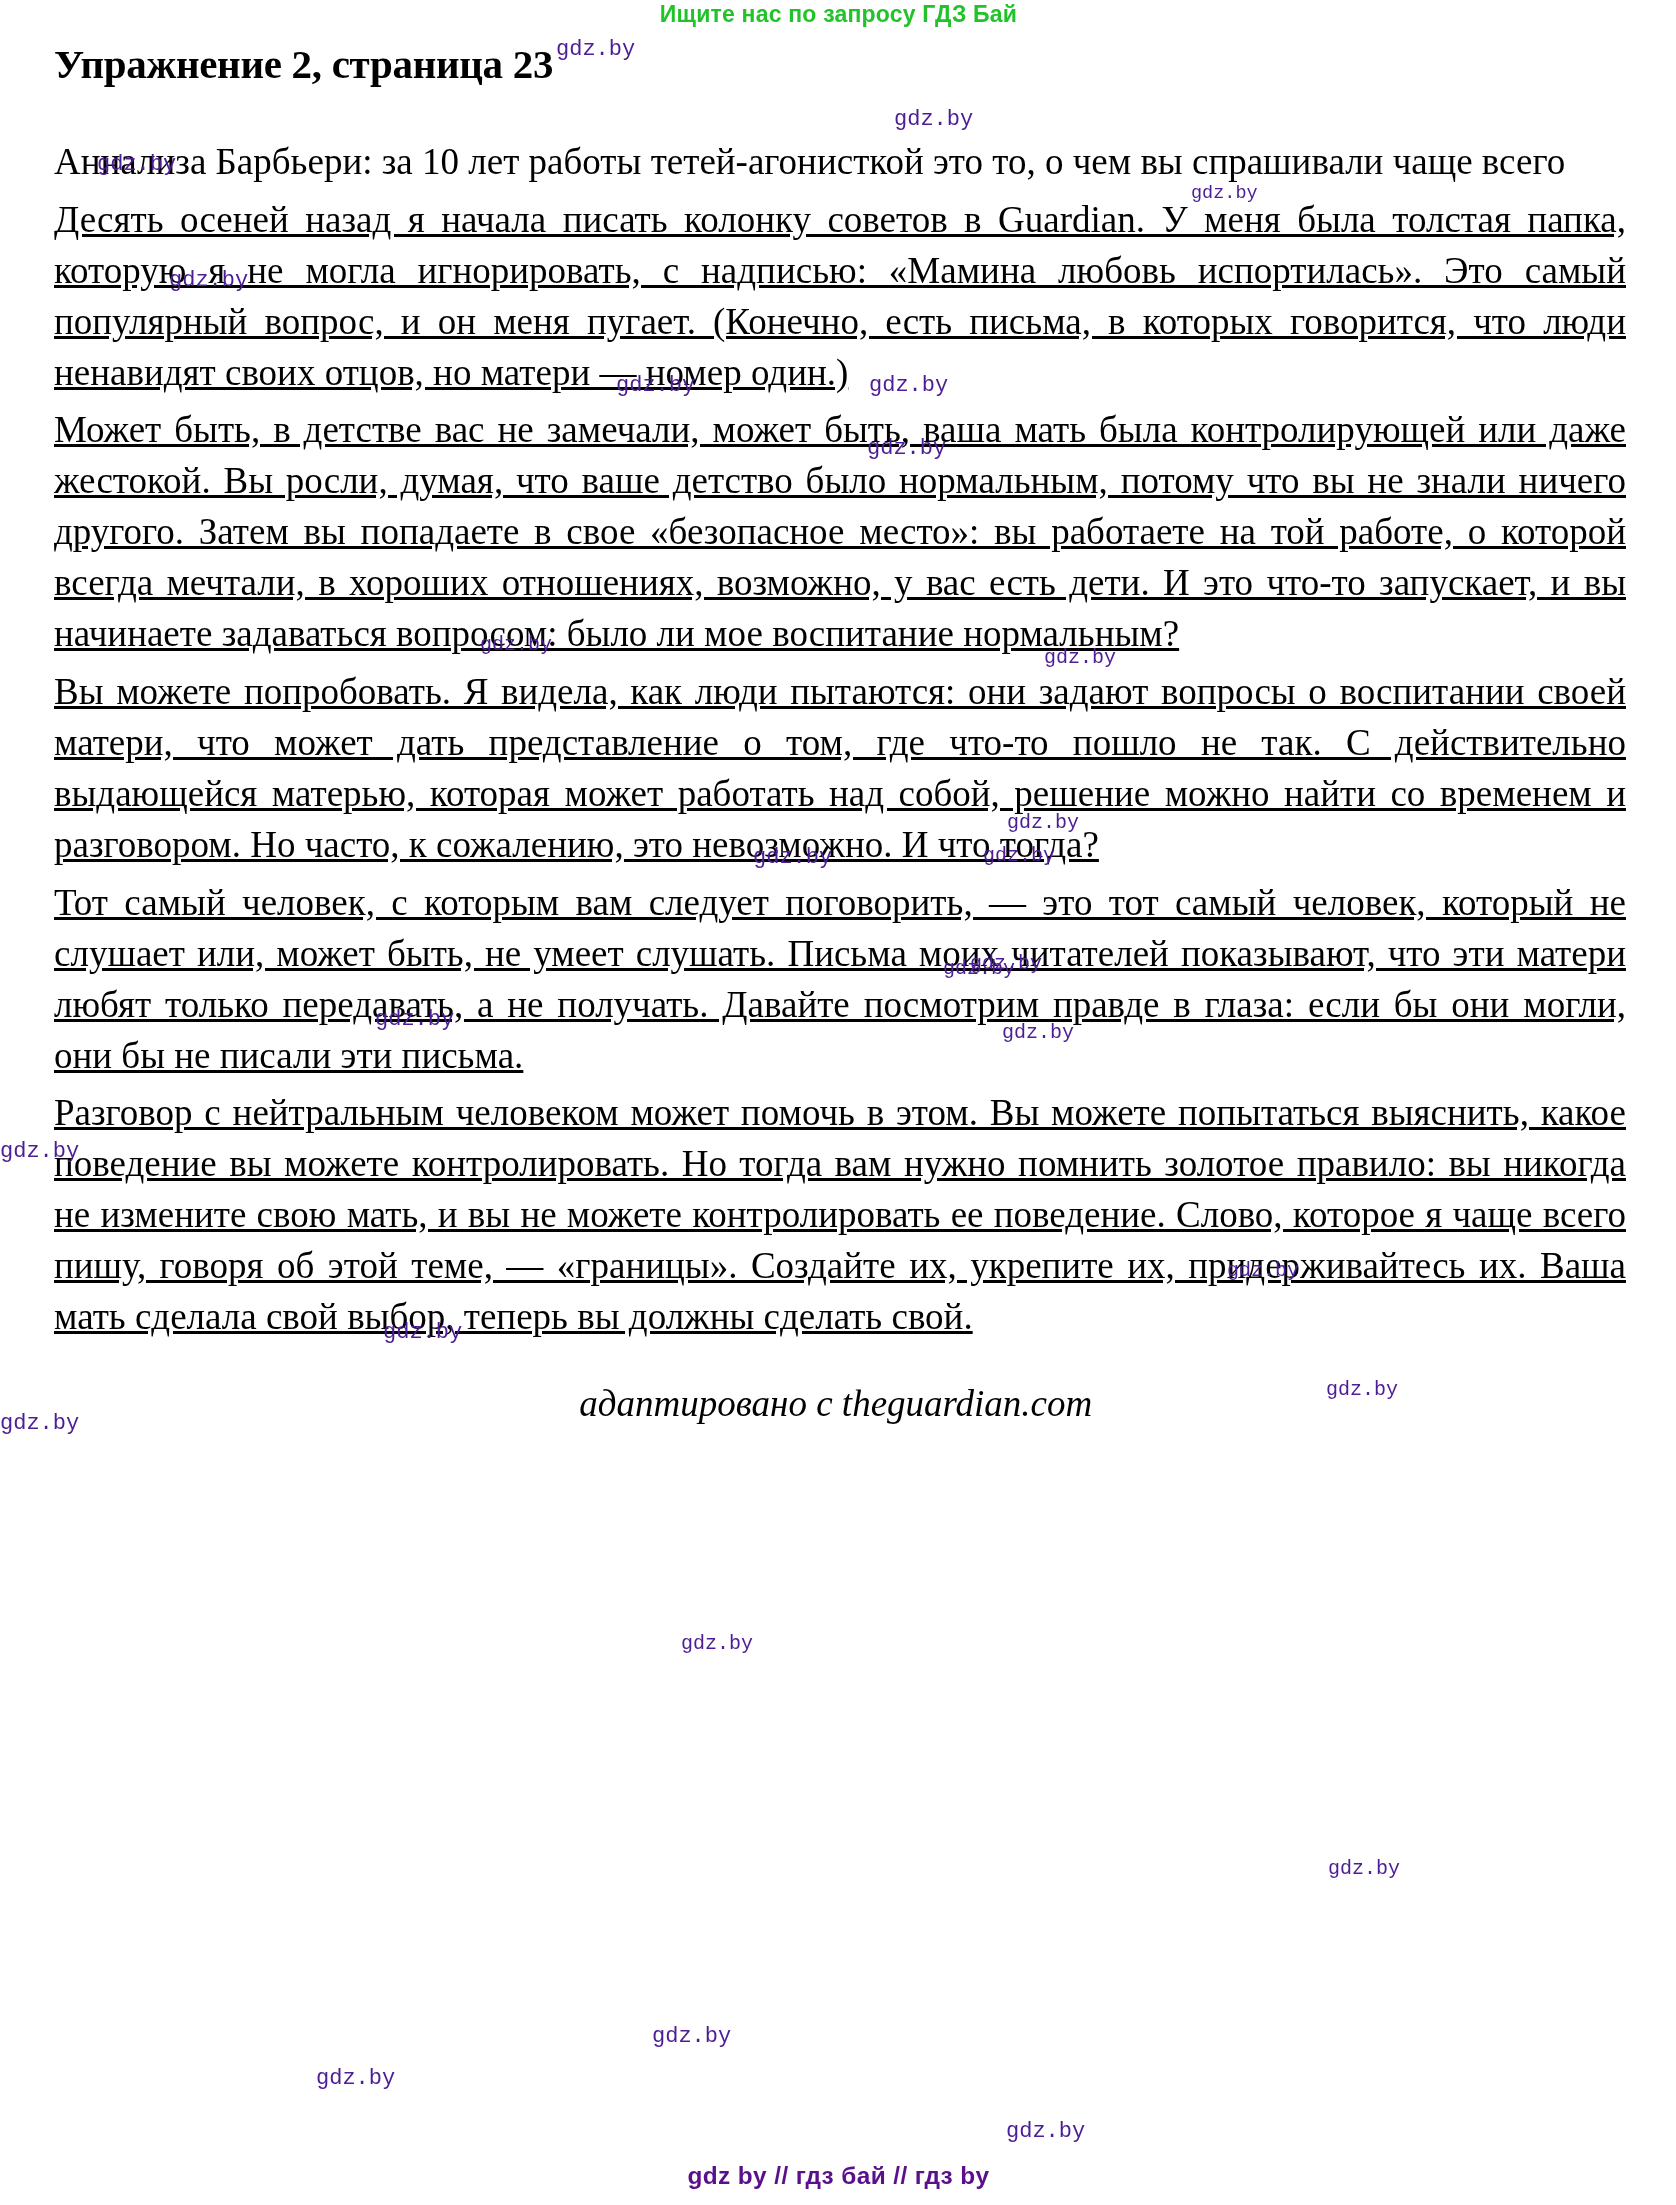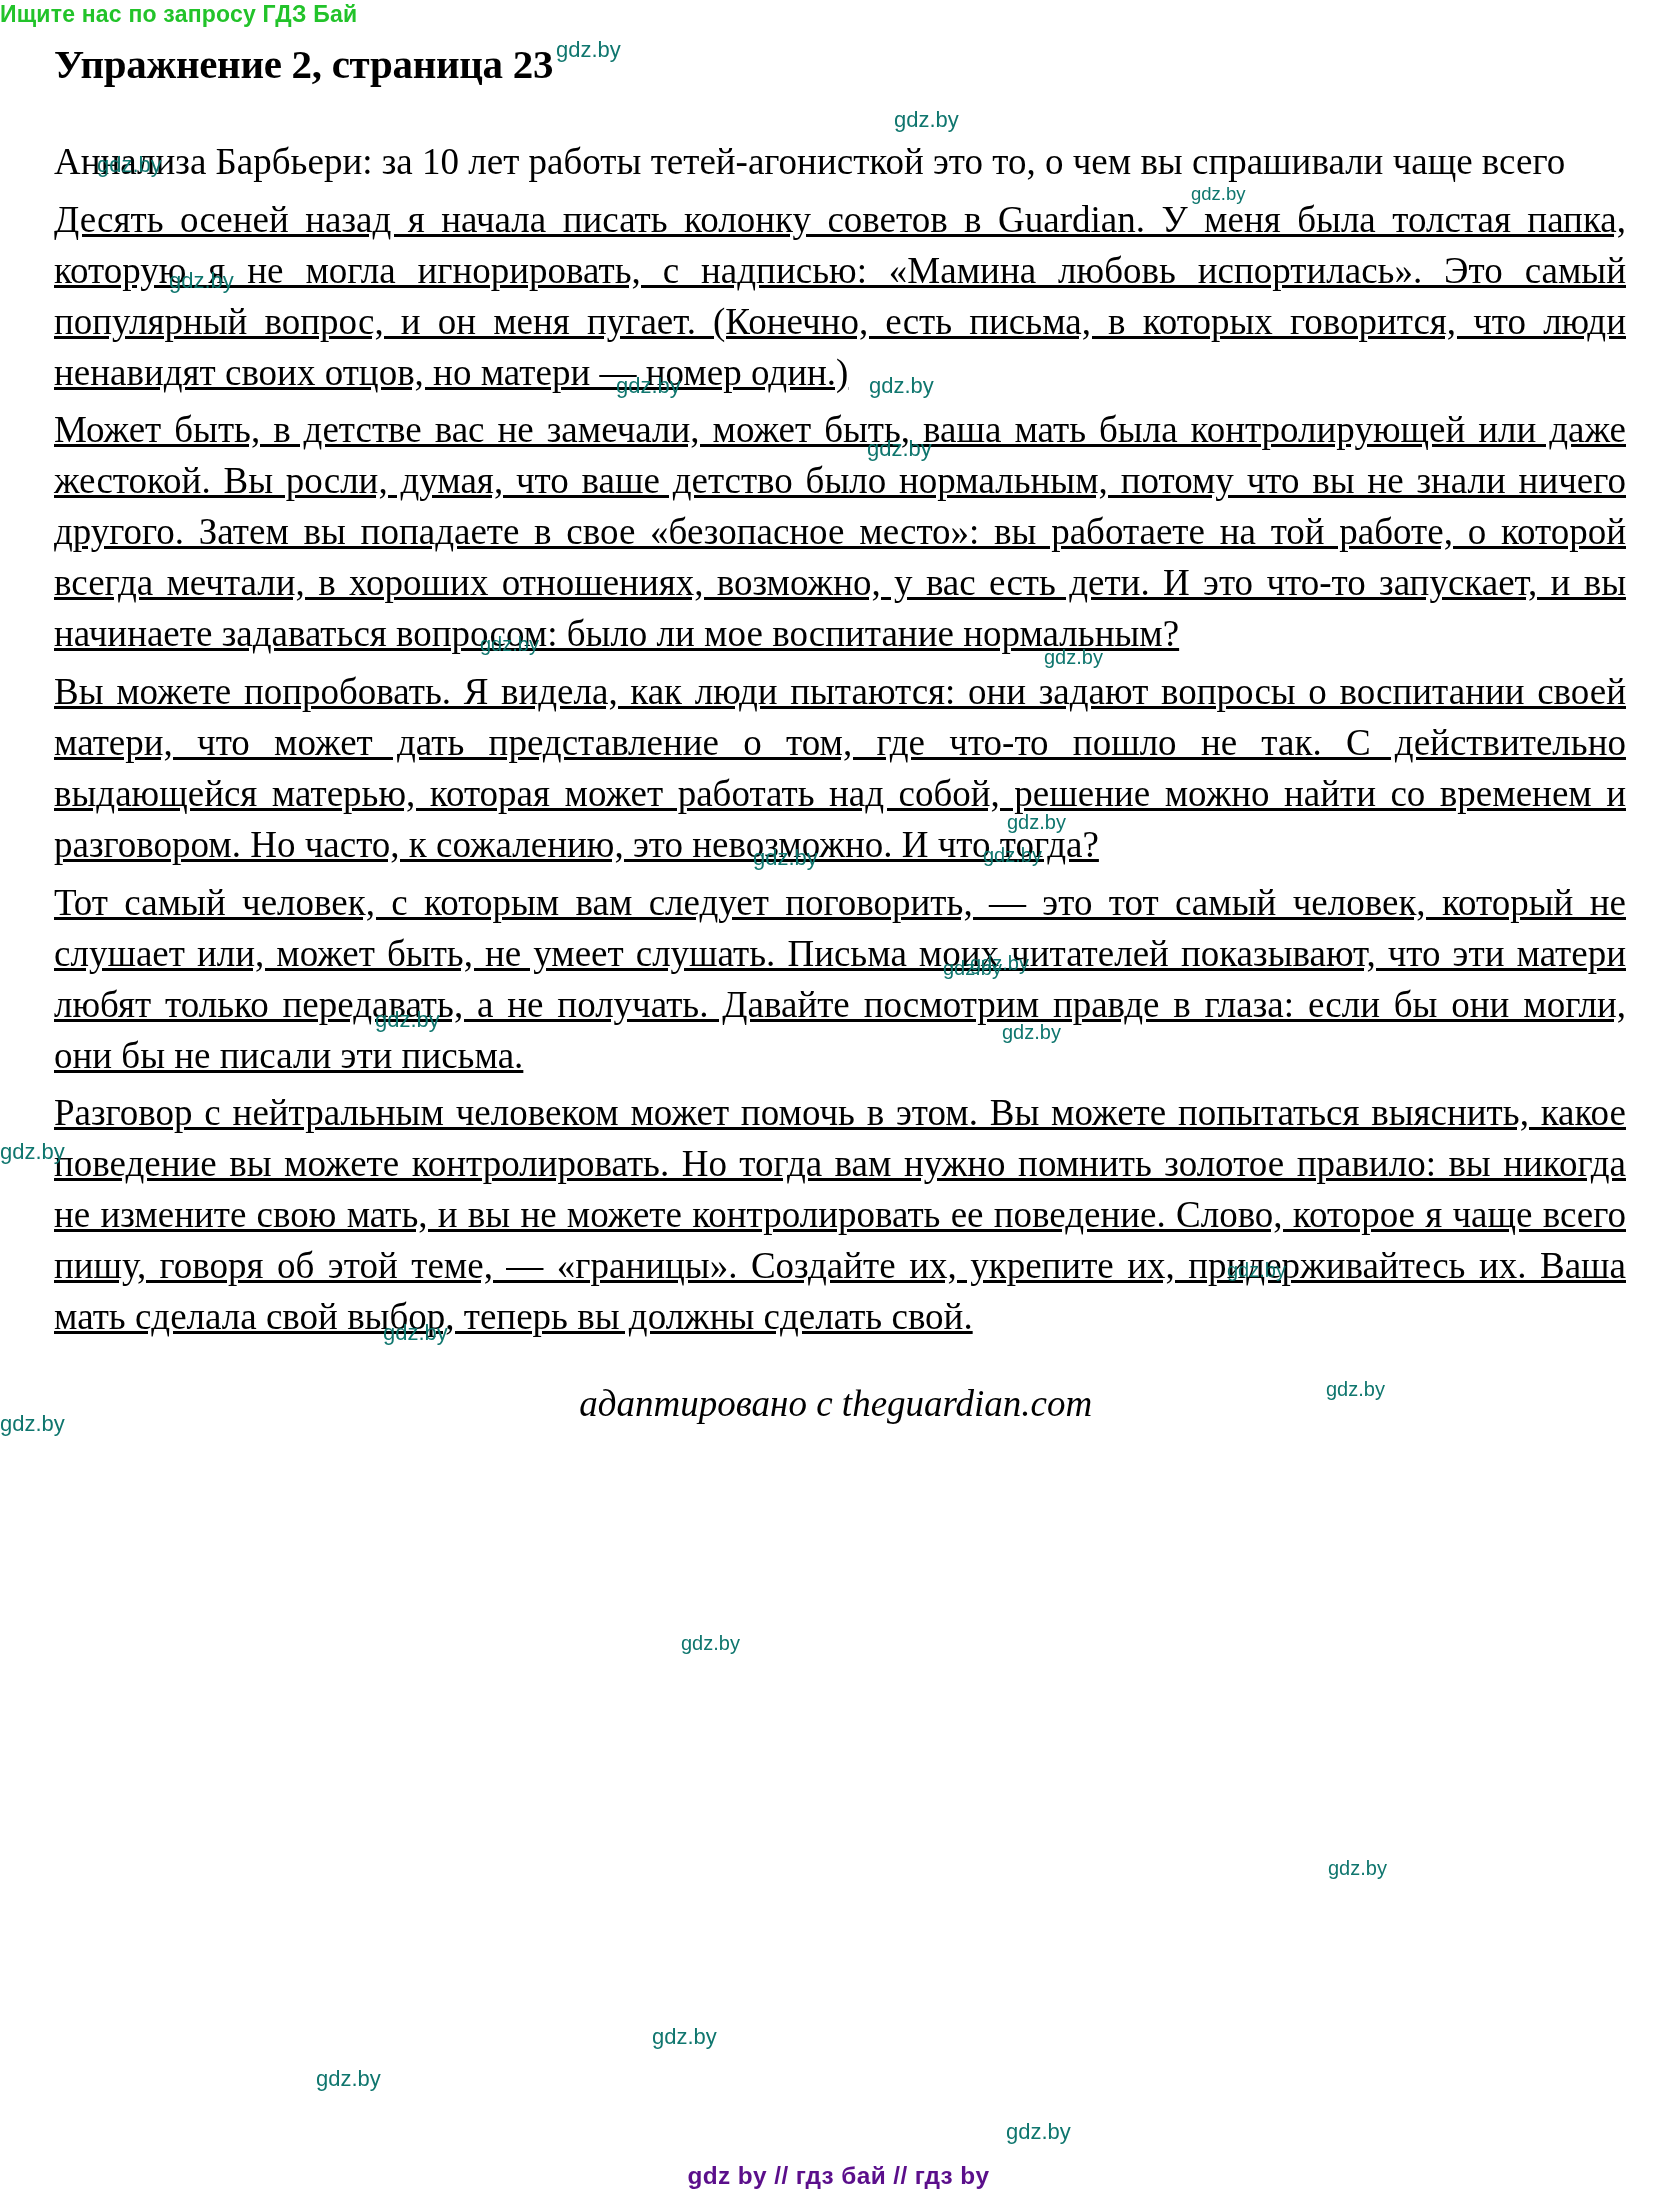--- a/index.html
+++ b/index.html
@@ -15,20 +15,21 @@
     position: relative;
     overflow: hidden;
   }
 
   
   .promo-banner {
     position: absolute;
     top: 0px;
     left: 0;
     width: 100%;
+    text-align: center;
     font-family: "Liberation Sans", "DejaVu Sans", sans-serif;
     font-size: 23px;
     font-weight: 700;
     color: #22c32a;
     letter-spacing: 0.2px;
     line-height: 29px;
   }
 
   
   .page {
@@ -96,22 +97,22 @@
     font-family: Liberation Sans, sans-serif;
     font-size: 24.4px;
     font-weight: 700;
     color: #5b0f8b;
     letter-spacing: 0.4px;
   }
 
   
   .wm {
     position: absolute;
-    font-family: Liberation Sans, sans-serif;
-    color: #0f766e;
+    font-family: Liberation Mono, monospace;
+    color: #4c1d95;
     white-space: nowrap;
     pointer-events: none;
     z-index: 5;
   }
 </style>
 </head>
 <body>
 
 <div class="promo-banner">Ищите нас по запросу ГДЗ Бай</div>
 

